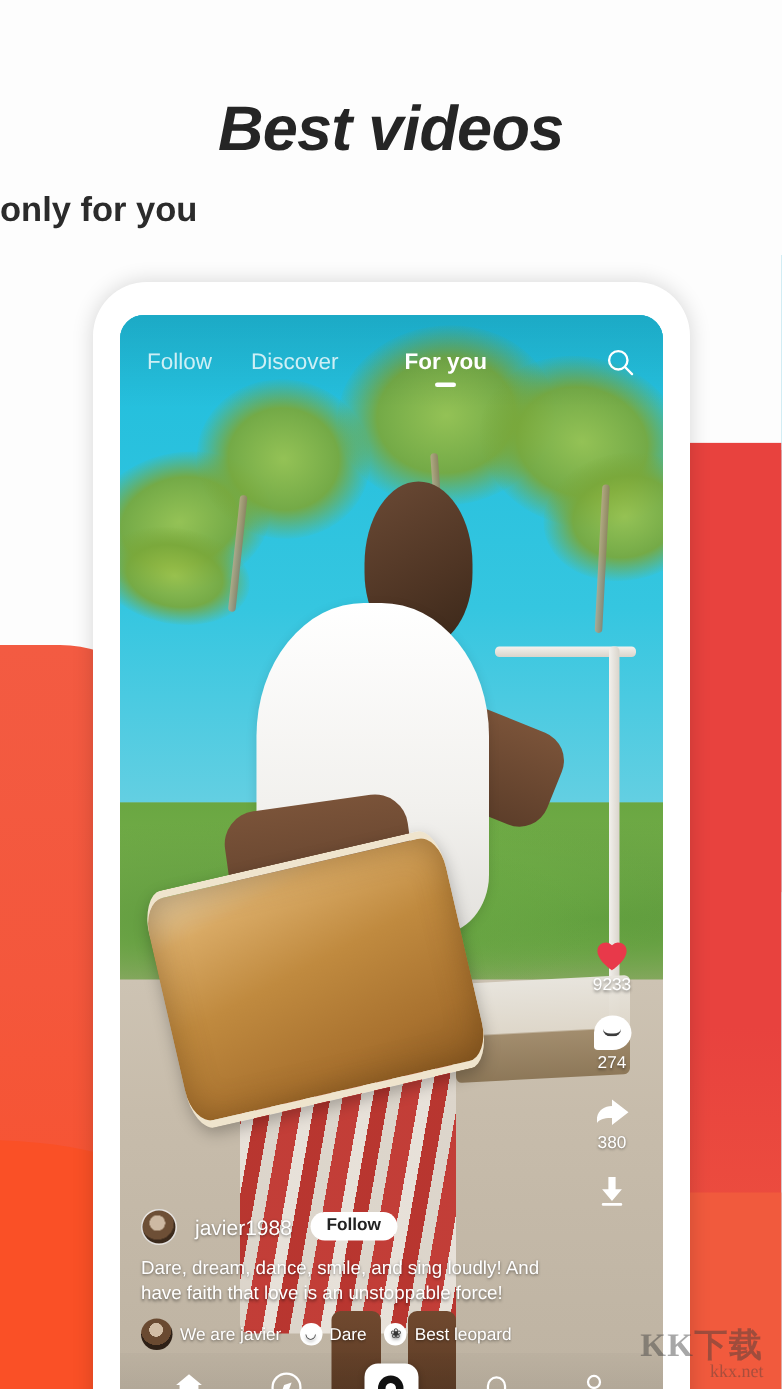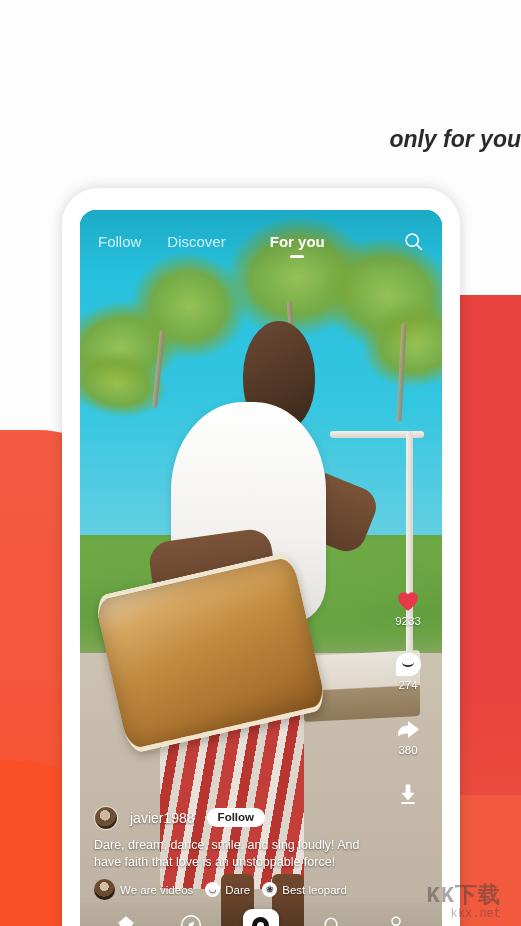--- a/index.html
+++ b/index.html
@@ -53,22 +53,22 @@
   
   .headline {
     position: absolute; left: 0; right: 0; top: 62px;
     text-align: center;
     font-size: 42px; font-weight: 700; font-style: italic;
     letter-spacing: -0.5px;
     color: #252525;
   }
   .subhead {
     position: absolute; left: 0; right: 0; top: 126px;
-    text-align: right;
-    font-size: 23px; font-weight: 700; font-style: italic;
+    text-align: left;
+    font-size: 23px; font-weight: 700; 
     color: #2b2b2b;
   }
 
   
   .phone {
     position: absolute;
     left: 62px; top: 188px;
     width: 398px; height: 760px;
     background: #ffffff;
     border-radius: 36px 36px 0 0;
@@ -223,21 +223,21 @@
   .tab.active::after {
     content:""; position:absolute; left:50%; transform:translateX(-50%);
     bottom:-8px; width:14px; height:3px; border-radius:2px; background:#fff;
   }
   .search-btn { margin-left:auto; }
   .search-btn svg { display:block; }
 
   
   .rail {
     position:absolute; right:8px; bottom:132px;
-    display:flex; flex-direction:column; align-items:center; gap:16px;
+    display:flex; flex-direction:column; align-items:center; gap:4px;
     width:52px;
   }
   .rail-item { display:flex; flex-direction:column; align-items:center; margin-bottom:10px; }
   .rail-count {
     font-size:11.5px; color:#fff; margin-top:3px;
     text-shadow: 0 1px 2px rgba(0,0,0,.45);
   }
   .heart-ic { width:26px; height:24px; display:block; }
   .bubble {
     width:25px; height:23px; background:#fff; border-radius:50% 50% 50% 10%;
@@ -298,42 +298,43 @@
     display:flex; align-items:center; justify-content:center;
     box-shadow:0 1px 4px rgba(0,0,0,.25);
   }
   .record .ring {
     width:17px; height:17px; border-radius:50%;
     border:5px solid #111;
   }
 
   
   .watermark {
-    position:absolute; right:20px; bottom:6px;
+    position:absolute; right:12px; bottom:6px;
     font-size:22px; font-weight:700; color:rgba(60,60,60,0.45);
     letter-spacing:1px; line-height:1; pointer-events:none;
-    font-family:Liberation Mono, monospace;
+    font-family:Liberation Serif, serif;
     margin-left:44px;
   }
   .watermark .sub {
     display:block; font-size:12px; font-weight:400; text-align:right;
     color:rgba(60,60,60,0.40); letter-spacing:0;
   }
 </style>
 </head>
 <body>
 
 <div id="root">
 
   <div class="bg-shape bg-left"></div>
   <div class="bg-shape bg-left2"></div>
   <div class="bg-shape bg-right-skew"></div>
   <div class="bg-shape bg-right"></div>
   <div class="bg-shape bg-right-bottom"></div>
 
+  <div class="headline">Best videos</div>
   <div class="subhead">only for you</div>
 
   <div class="phone">
     <div class="screen">
 
       <div class="video">
         <div class="sky"></div>
         <div class="palms">
           <div class="palm p1"></div>
             <div class="palm p2"></div>
@@ -407,21 +408,21 @@
       <div class="caption-wrap">
         <div class="user-row">
           <div class="avatar"></div>
           <div class="username">javier1988</div>
           <div class="follow-pill">Follow</div>
         </div>
         <div class="caption">Dare, dream, dance, smile, and sing loudly! And have faith that love is an unstoppable force!</div>
         <div class="chips">
           <div class="chip">
             <div class="chip-av"></div>
-            <span class="chip-label">We are videos</span>
+            <span class="chip-label">We are javier</span>
           </div>
           <div class="chip">
             <div class="chip-ic">
                 <span class="eyes">◡</span>
               </div>
             <span class="chip-label">Dare</span>
           </div>
           <div class="chip">
             <div class="chip-ic">
                 <span class="eyes">❀</span>

